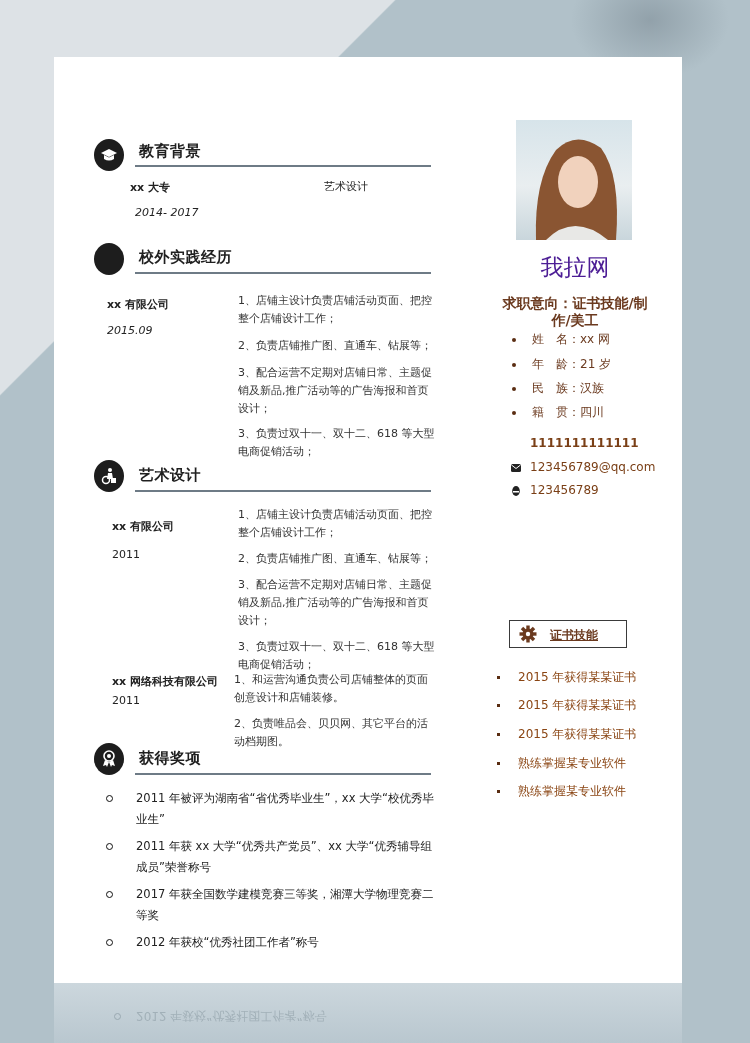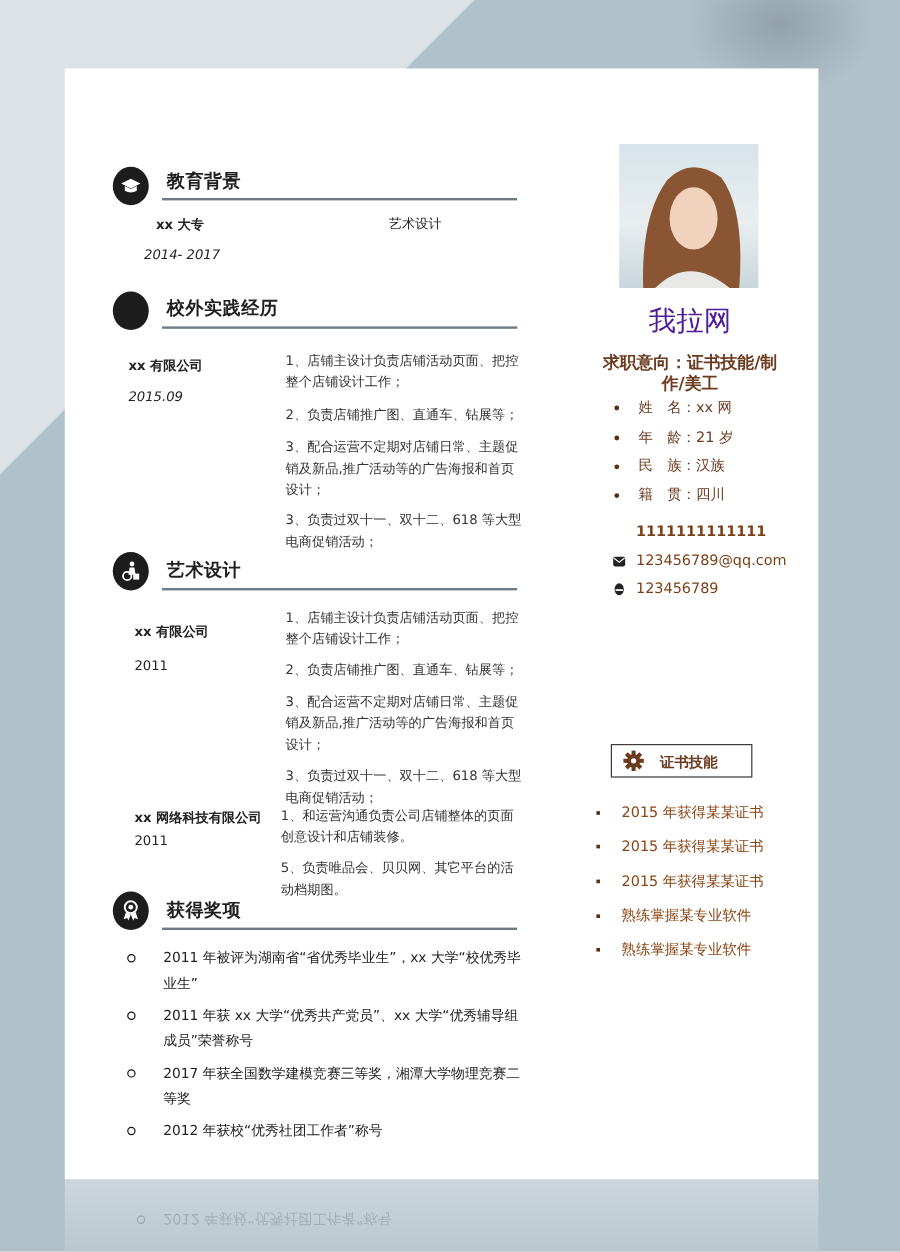--- a/index.html
+++ b/index.html
@@ -84,21 +84,21 @@
     .contact {
       position: absolute; left: 530px; font-size: 12px; color: #7a3f16; white-space: nowrap;
     }
     .c-icon { position: absolute; left: 510px; width: 12px; height: 12px; }
 
     .cert-box {
       position: absolute; left: 509px; top: 620px; width: 118px; height: 28px;
       border: 1.5px solid #3a3a3a; box-sizing: border-box;
     }
     .cert-title {
-      position: absolute; left: 40px; top: 6px; font-size: 12px; font-weight: bold; color: #6b3a1f;
+      position: absolute; left: 40px; top: 6px; font-size: 12px; font-weight: bold; color: #6b3a1f; text-decoration: underline;
     }
     .cert-item {
       position: absolute; left: 497px; font-size: 12px; color: #8a4513; white-space: nowrap;
     }
     .cert-item .dash {
       display: inline-block; width: 3px; height: 3px; background: #5a2d12; margin-right: 18px; vertical-align: middle;
     }
   </style>
 </head>
 <body>
@@ -111,21 +111,21 @@
 <div class="sec-icon" style="left:94px;top:139px;">
   <svg width="18" height="14" viewBox="0 0 18 14">
       <polygon points="9,1 17,5 9,9 1,5" fill="#fff"></polygon>
       <path d="M4 7 v4 q5 3 10 0 v-4 l-5 2.5z" fill="#fff"></path>
     </svg>
 </div>
 <div class="sec-title" style="left:139px;top:142px;">教育背景</div>
 <div class="sec-line" style="left:135px;top:165px;width:296px;"></div>
 <div class="t bold" style="left:130px;top:180px;">xx 大专</div>
 <div class="t" style="left:324px;top:179px;">艺术设计</div>
-<div class="t ital" style="left:120px;top:206px;">2014- 2017</div>
+<div class="t ital" style="left:135px;top:206px;">2014- 2017</div>
 
 <div class="sec-icon" style="left:94px;top:243px;"></div>
 <div class="sec-title" style="left:139px;top:248px;">校外实践经历</div>
 <div class="sec-line" style="left:135px;top:272px;width:296px;"></div>
 <div class="t bold" style="left:107px;top:297px;">xx 有限公司</div>
 <div class="t ital" style="left:107px;top:324px;">2015.09</div>
 <div class="para" style="left:238px;top:292px;">1、店铺主设计负责店铺活动页面、把控整个店铺设计工作；</div>
 <div class="para" style="left:238px;top:337px;">2、负责店铺推广图、直通车、钻展等；</div>
 <div class="para" style="left:238px;top:364px;">3、配合运营不定期对店铺日常、主题促销及新品,推广活动等的广告海报和首页设计；</div>
 <div class="para" style="left:238px;top:425px;">3、负责过双十一、双十二、618 等大型电商促销活动；</div>
@@ -144,21 +144,21 @@
 <div class="t bold" style="left:112px;top:519px;">xx 有限公司</div>
 <div class="t" style="left:112px;top:548px;">2011</div>
 <div class="para" style="left:238px;top:506px;">1、店铺主设计负责店铺活动页面、把控整个店铺设计工作；</div>
 <div class="para" style="left:238px;top:550px;">2、负责店铺推广图、直通车、钻展等；</div>
 <div class="para" style="left:238px;top:576px;">3、配合运营不定期对店铺日常、主题促销及新品,推广活动等的广告海报和首页设计；</div>
 <div class="para" style="left:238px;top:638px;">3、负责过双十一、双十二、618 等大型电商促销活动；</div>
 
 <div class="t bold" style="left:112px;top:674px;">xx 网络科技有限公司</div>
 <div class="t" style="left:112px;top:694px;">2011</div>
 <div class="para" style="left:234px;top:671px;">1、和运营沟通负责公司店铺整体的页面创意设计和店铺装修。</div>
-<div class="para" style="left:234px;top:715px;">5、负责唯品会、贝贝网、其它平台的活动档期图。</div>
+<div class="para" style="left:234px;top:715px;">2、负责唯品会、贝贝网、其它平台的活动档期图。</div>
 
 <div class="sec-icon" style="left:94px;top:743px;">
   <svg width="16" height="18" viewBox="0 0 16 18">
       <circle cx="8" cy="6" r="5" fill="none" stroke="#fff" stroke-width="1.6"></circle>
       <circle cx="8" cy="6" r="2" fill="#fff"></circle>
       <path d="M4 10 l-2 6 l3 -1 l1 2 l2 -5 M12 10 l2 6 l-3 -1 l-1 2 l-2 -5" fill="#fff"></path>
     </svg>
 </div>
 <div class="sec-title" style="left:139px;top:749px;">获得奖项</div>
 <div class="sec-line" style="left:135px;top:773px;width:296px;"></div>

